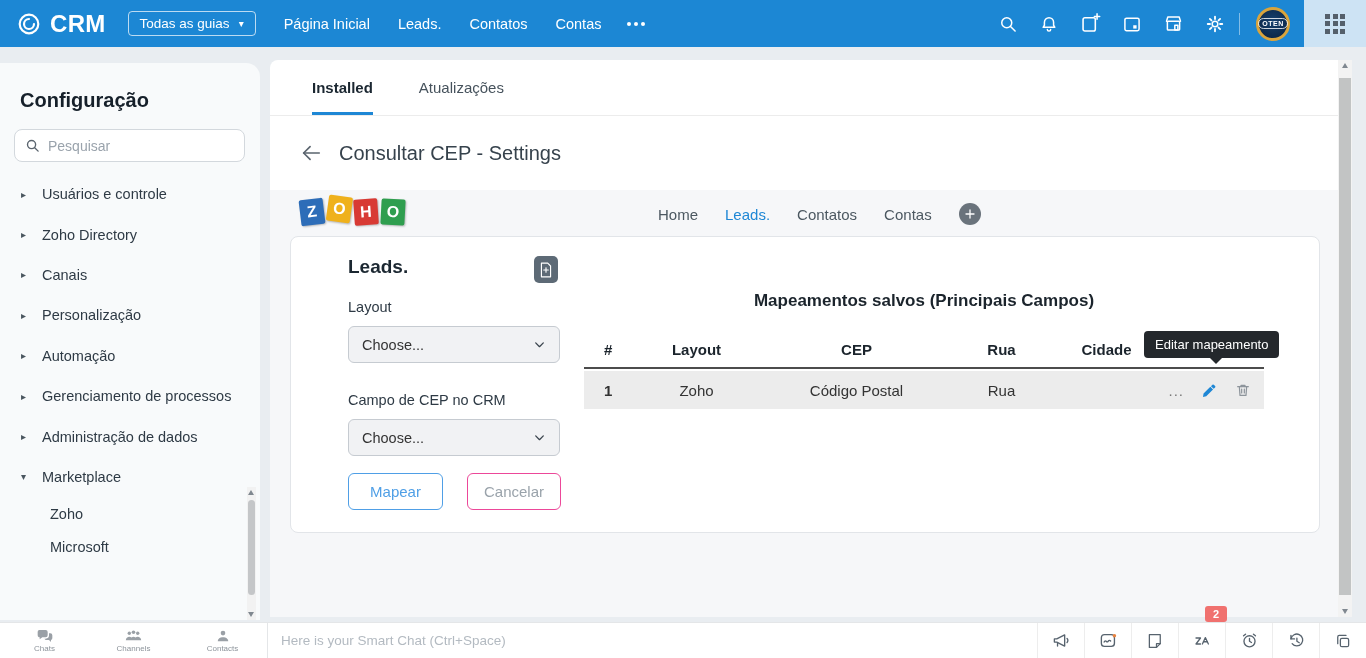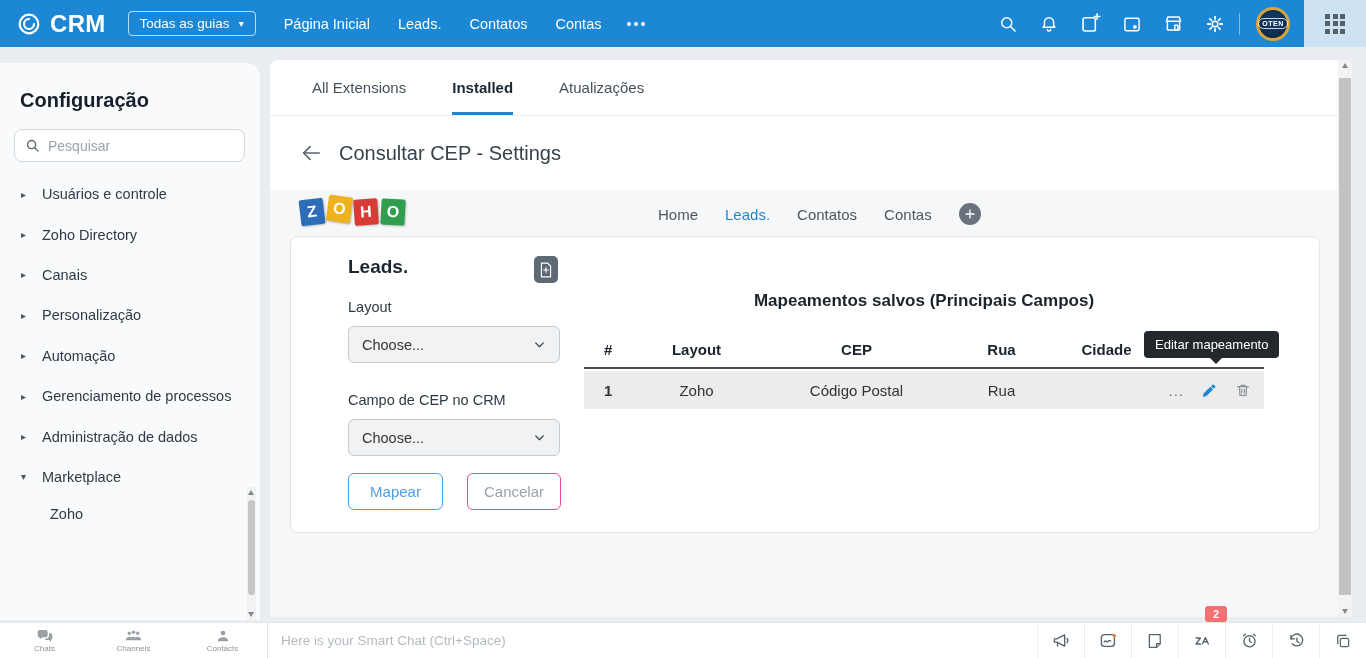--- a/index.html
+++ b/index.html
@@ -229,30 +229,30 @@
       <li>
           <span class="caret">▸</span>
           <span>Administração de dados</span>
         </li>
       <li>
           <span class="caret">▾</span>
           <span>Marketplace</span>
         </li>
     </ul>
     <div class="side-child">Zoho</div>
+    <div class="side-child">Microsoft</div>
     <div class="side-scroll">
       <div class="tri-up"></div>
       <div class="thumb"></div>
       <div class="tri-down"></div>
     </div>
   </div>
 
   <div class="main">
     <div class="ext-tabs">
-      <div class="tab">All Extensions</div>
       <div class="tab active">Installed</div>
       <div class="tab">Atualizações</div>
     </div>
 
     <div class="title-row">
       <span class="back-arrow">
         <svg width="22" height="22" viewBox="0 0 24 24" fill="none" stroke="#5a646e" stroke-width="1.8" stroke-linecap="round" stroke-linejoin="round">
             <path d="M11 5l-7 7 7 7"></path>
             <path d="M4 12h17"></path>
           </svg>

